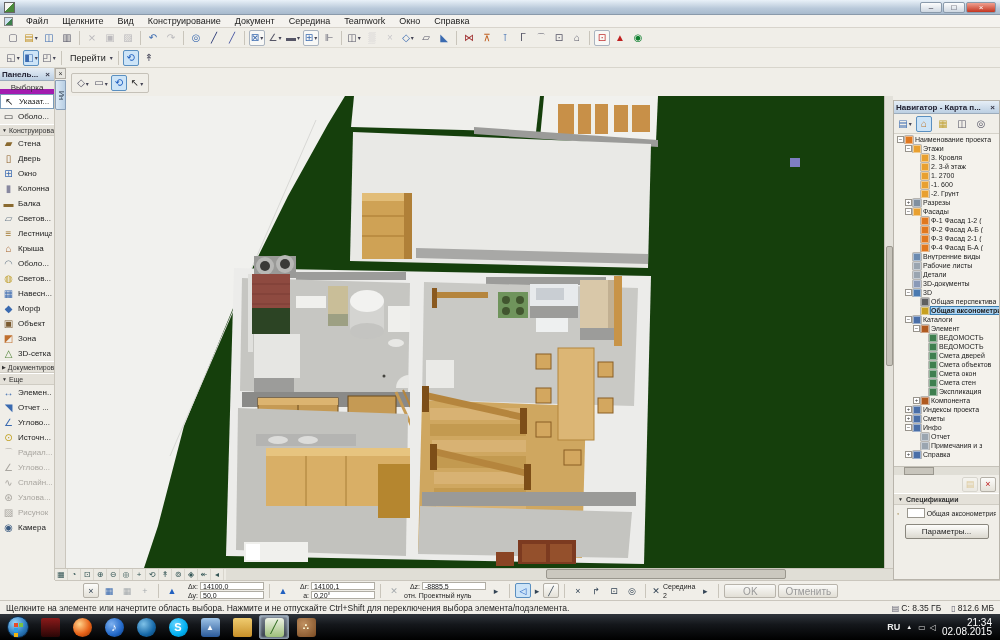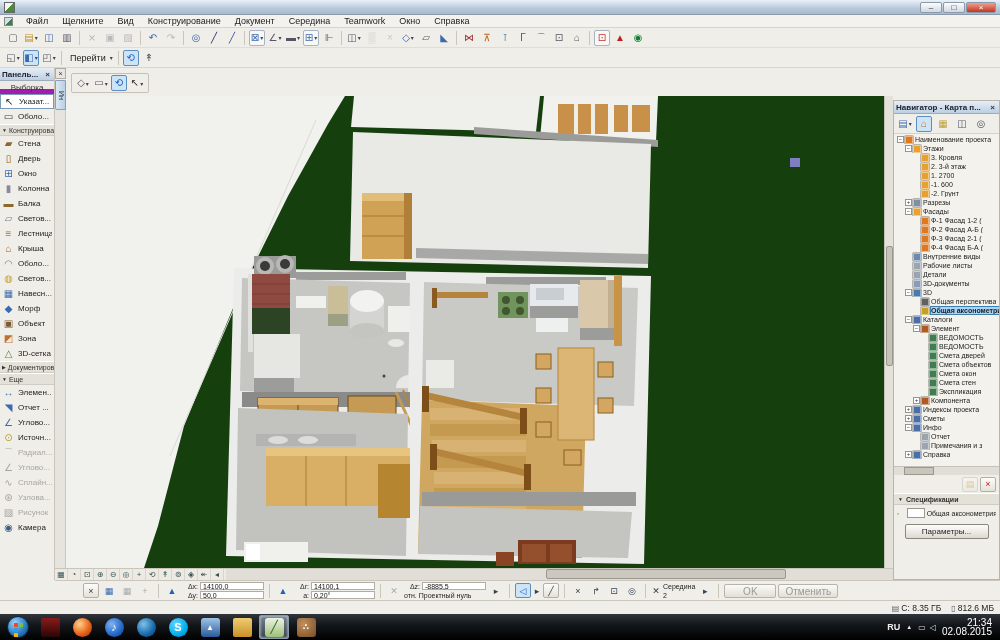--- a/index.html
+++ b/index.html
@@ -968,20 +968,21 @@
           <span class="ctext">2</span>
         </span>
     </span>
     <span class="cbtn flat">▸</span>
     <span class="sep"></span>
     <span class="obtn">OK</span>
     <span class="obtn" style="width:60px;">Отменить</span>
   </div>
 
   <div id="statusbar">
+    <span>Щелкните на элементе или начертите область выбора. Нажмите и не отпускайте Ctrl+Shift для переключения выбора элемента/подэлемента.</span>
     <span class="right">
       <span><span class="mico2">▤</span><span>C: 8.35 ГБ</span></span>
       <span><span class="mico2">▯</span><span>812.6 МБ</span></span>
     </span>
   </div>
 
   <div id="taskbar">
     <div id="orb">
       <span class="flag">
           <i style="background:#e84a2a"></i>

